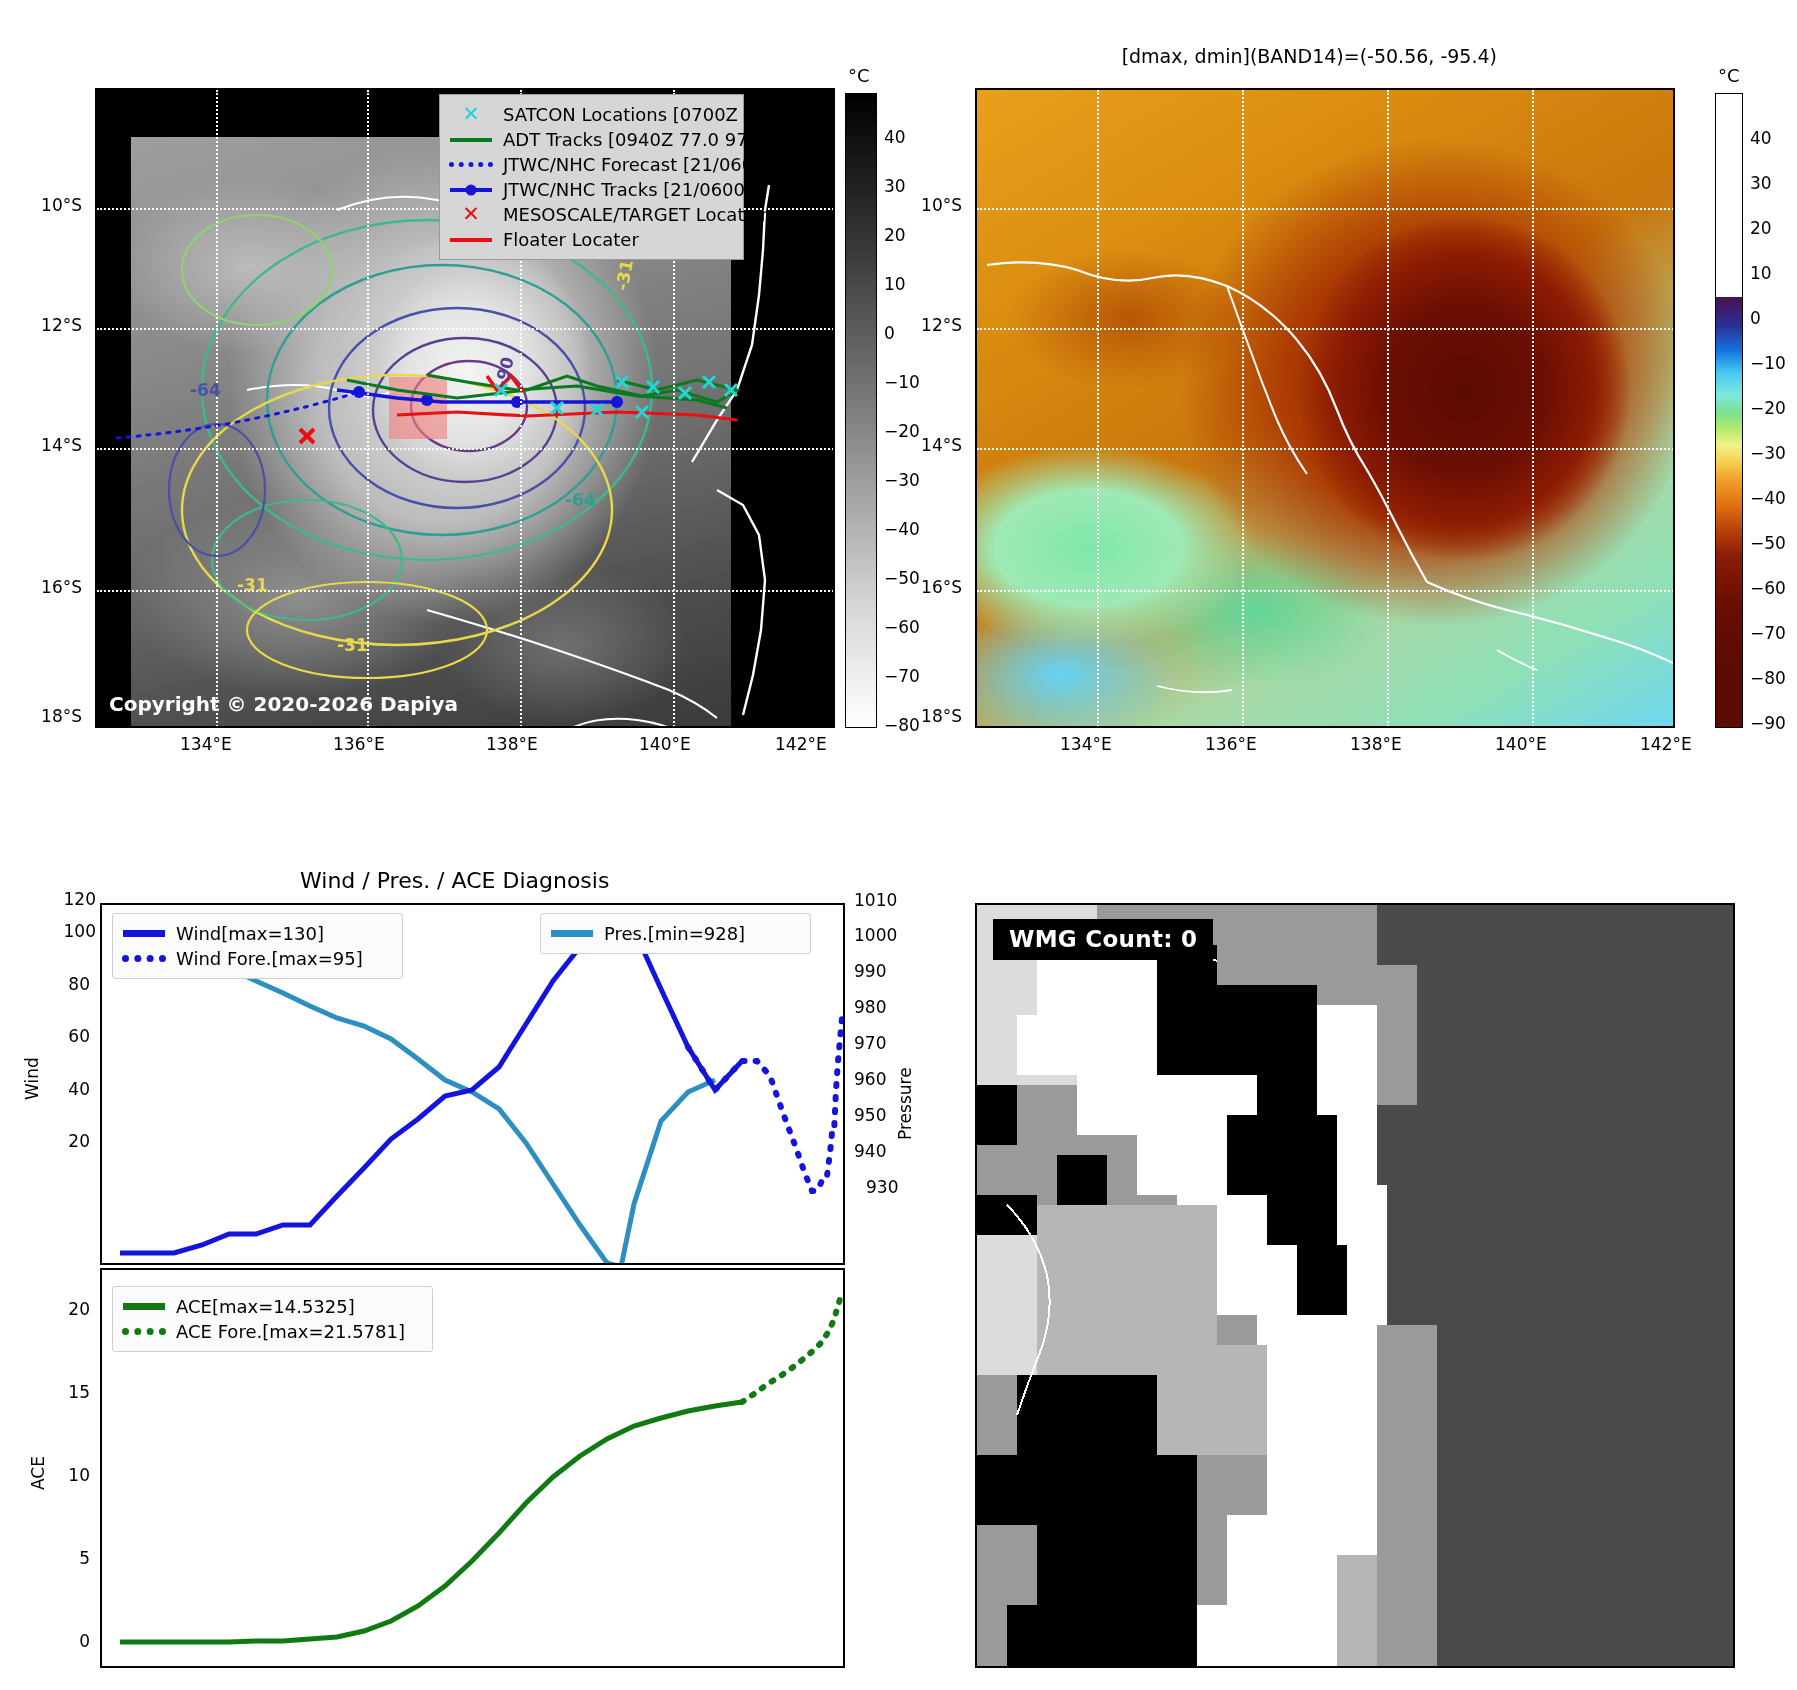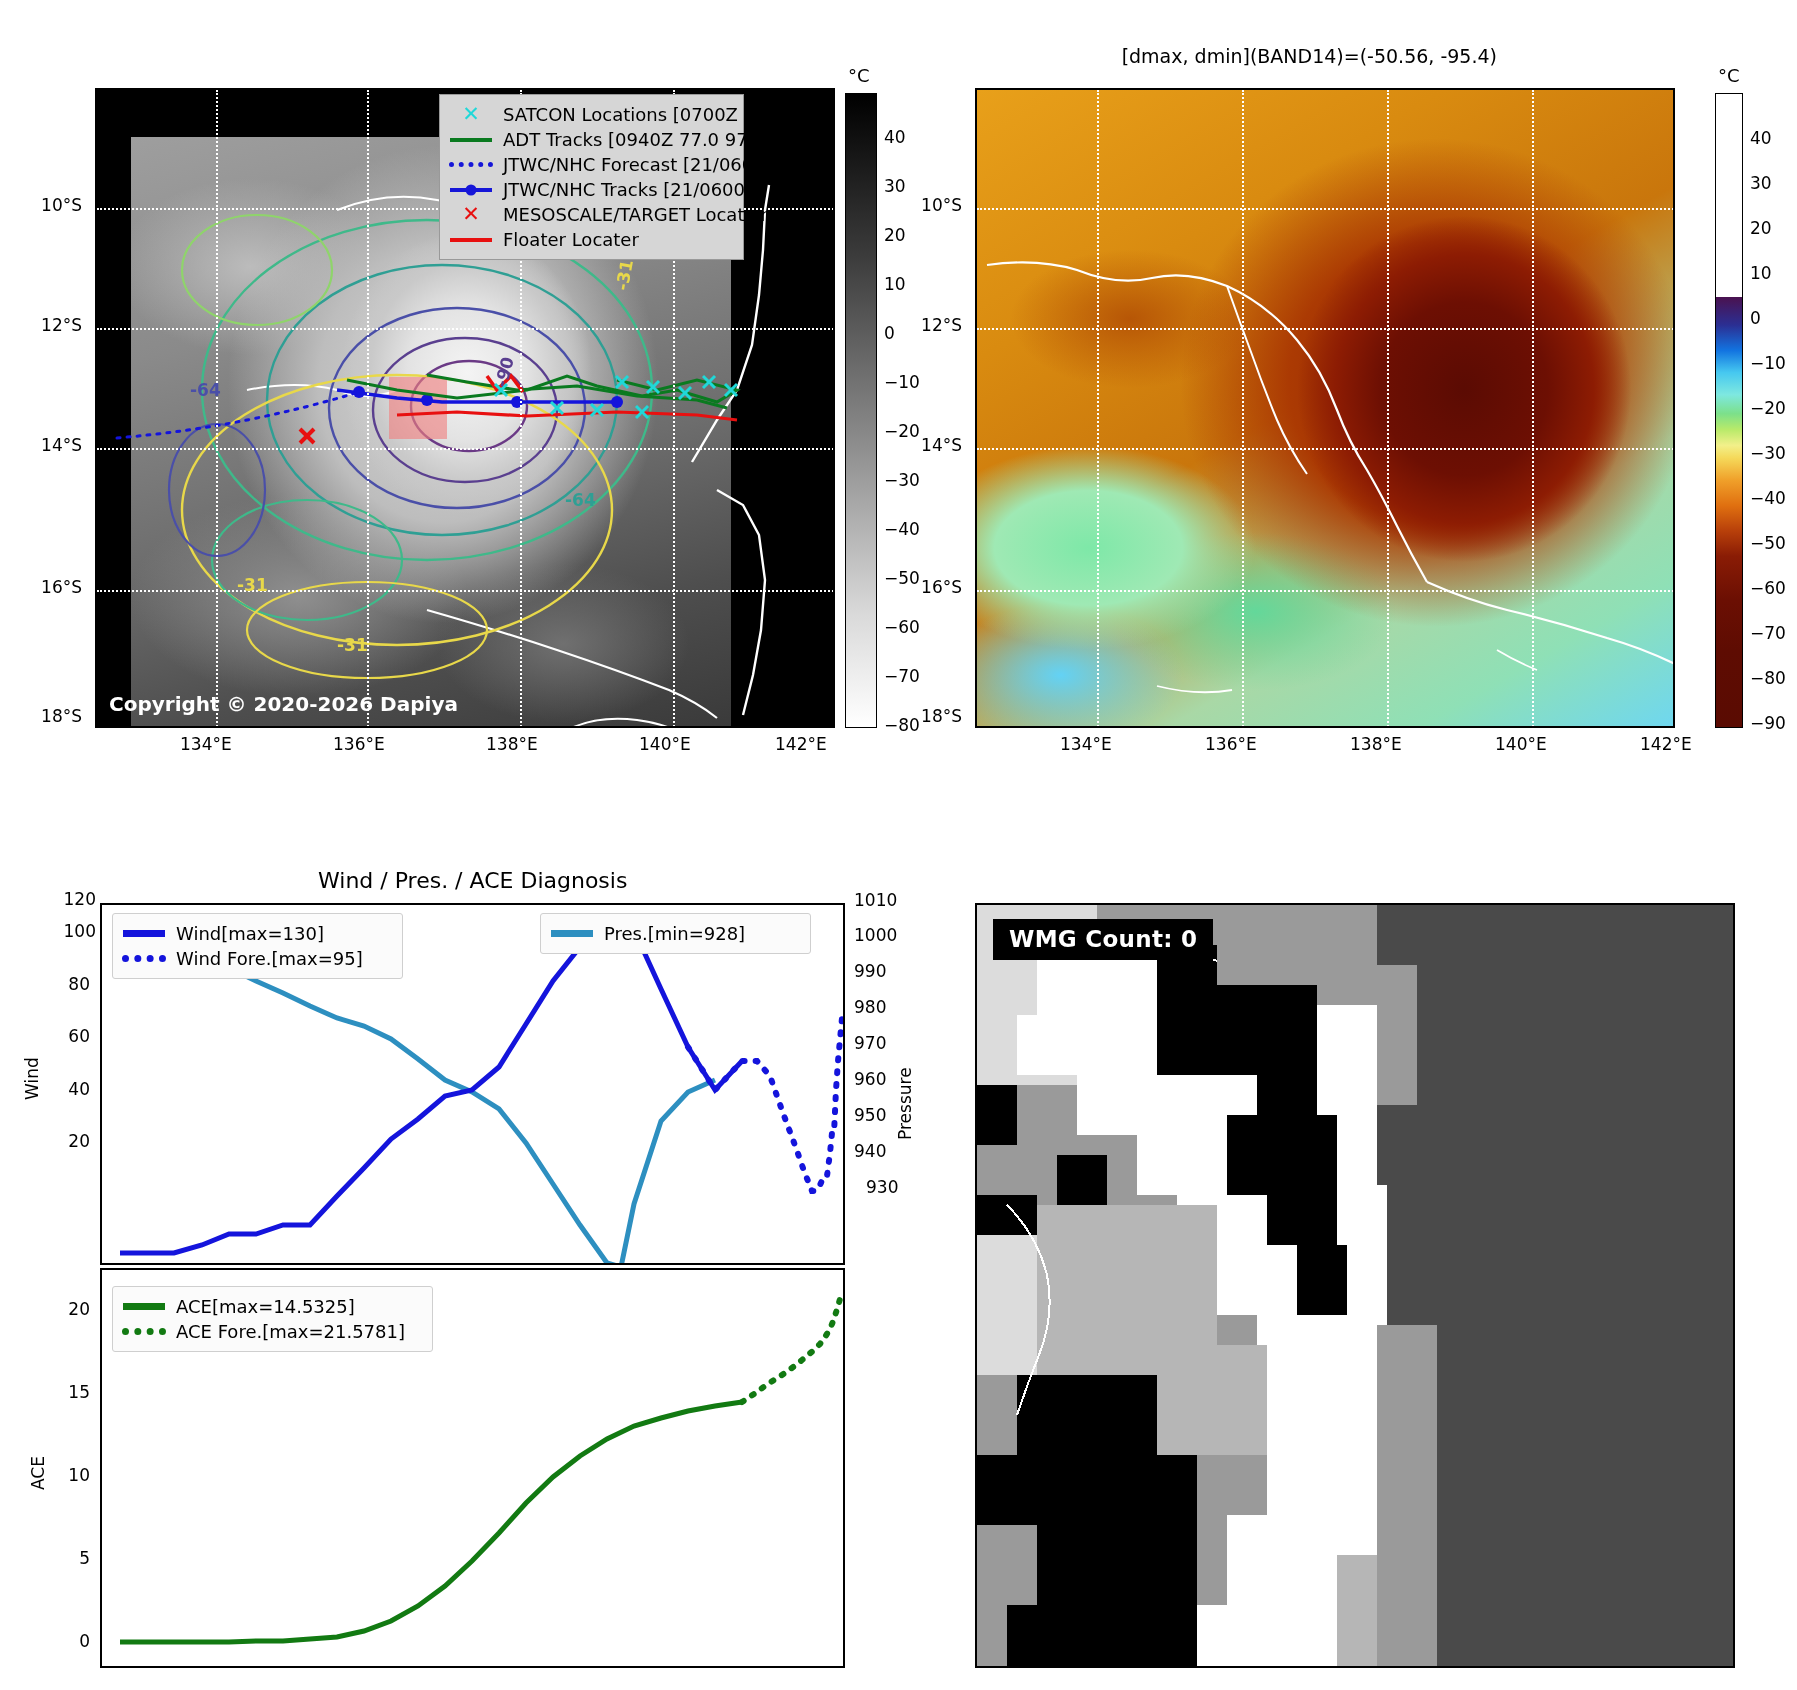--- a/index.html
+++ b/index.html
@@ -317,21 +317,21 @@
   <div class="cbtick" style="top:315px;">−20</div>
   <div class="cbtick" style="top:360px;">−30</div>
   <div class="cbtick" style="top:405px;">−40</div>
   <div class="cbtick" style="top:450px;">−50</div>
   <div class="cbtick" style="top:495px;">−60</div>
   <div class="cbtick" style="top:540px;">−70</div>
   <div class="cbtick" style="top:585px;">−80</div>
   <div class="cbtick" style="top:630px;">−90</div>
 </div>
 
-<div class="abs panel-title" style="left:318px;top:868px;">Wind / Pres. / ACE Diagnosis</div>
+<div class="abs panel-title" style="left:300px;top:868px;">Wind / Pres. / ACE Diagnosis</div>
 
 <div class="frame" style="left:100px;top:903px;width:745px;height:362px;background:#fff;">
   <svg width="745" height="362" viewBox="0 0 745 362" preserveAspectRatio="none">
 
     <polyline fill="none" stroke="#2d8fc0" stroke-width="5" points="18,30 45,34 72,38 100,51 127,63 154,76 181,88 208,101 235,113 262,121 289,134 316,154 343,175 370,187 397,204 424,238 451,279 478,320 505,358 519,362 532,299 559,216 586,187 613,175"></polyline>
 
     <polyline fill="none" stroke="#1414dc" stroke-width="5" points="18,348 45,348 72,348 100,340 127,329 154,329 181,320 208,320 235,291 262,263 289,234 316,214 343,191 370,185 397,162 424,119 451,76 478,42 505,19 532,25 559,84 586,142 613,185 640,156"></polyline>
 
     <polyline fill="none" stroke="#1414dc" stroke-width="6" stroke-dasharray="2 11" stroke-linecap="round" points="586,142 613,185 640,156 655,156 668,171 681,208 694,243 702,266 710,286 714,286 718,280 722,271 725,271 728,248 730,228 732,228 734,185 736,156 740,113"></polyline>
   </svg>

